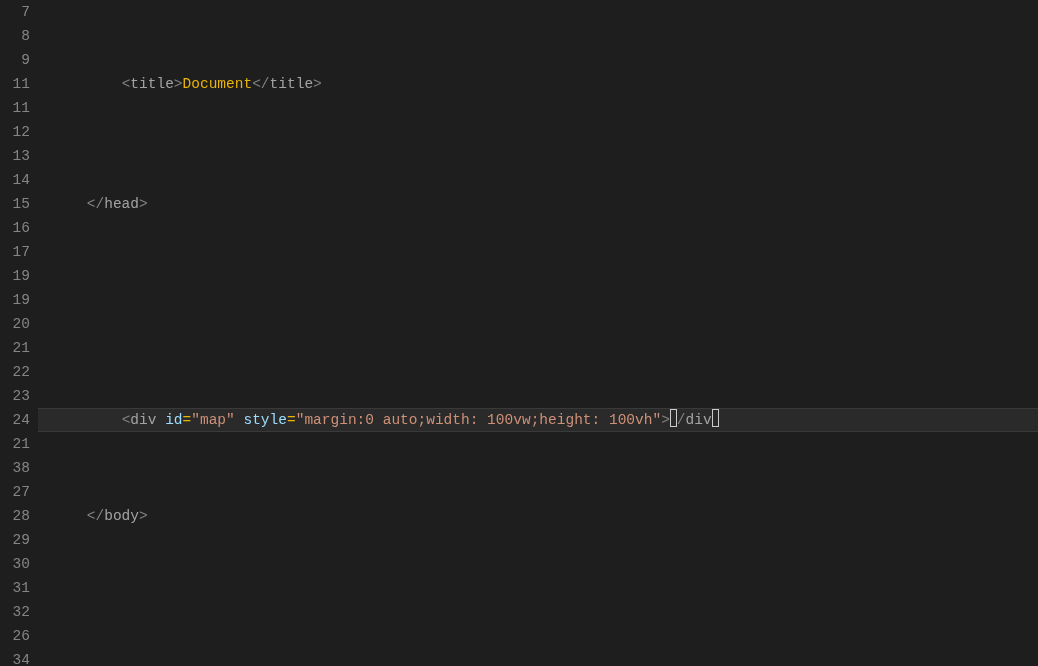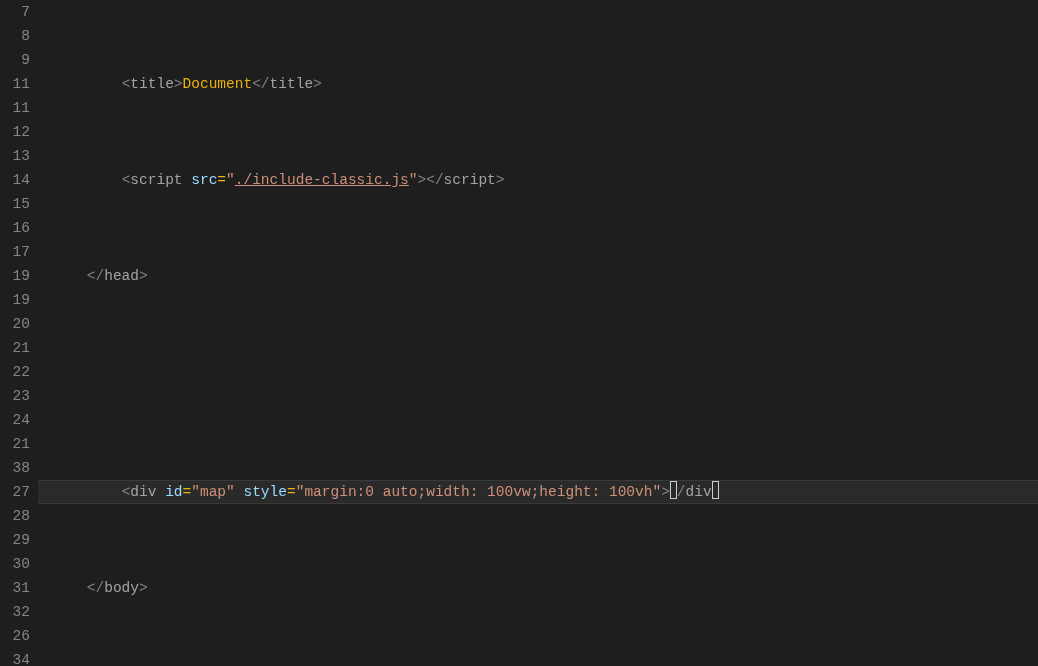--- a/index.html
+++ b/index.html
@@ -96,21 +96,20 @@
       <div class="ln">30</div>
       <div class="ln">31</div>
       <div class="ln">32</div>
       <div class="ln">26</div>
       <div class="ln">34</div>
     </div>
   <div class="code">
 
     <div class="row">        <span class="pun">&lt;</span><span class="tag">title</span><span class="pun">&gt;</span><span class="txt">Document</span><span class="pun">&lt;/</span><span class="tag">title</span><span class="pun">&gt;</span></div>
 
-    <div class="row">        <span class="pun">&lt;</span><span class="tag">script</span> <span class="attr">src</span><span class="txt">=</span><span class="str">"</span><span class="link">./include-classic.js</span><span class="str">"</span><span class="pun">&gt;&lt;/</span><span class="tag">script</span><span class="pun">&gt;</span></div>
 
     <div class="row">    <span class="pun">&lt;/</span><span class="tag">head</span><span class="pun">&gt;</span></div>
 
     <div class="row"></div>
 
 
     <div class="row hl">        <span class="pun">&lt;</span><span class="tag">div</span> <span class="attr">id</span><span class="txt">=</span><span class="str">"<span>map</span>"</span> <span class="attr">style</span><span class="txt">=</span><span class="str">"<span>margin:0 auto;width: 100vw;height: 100vh</span>"</span><span class="pun">&gt;</span><span class="cursbox"></span><span class="pun">/</span><span class="tag">div</span><span class="cursbox"></span></div>
 
     <div class="row">    <span class="pun">&lt;/</span><span class="tag">body</span><span class="pun">&gt;</span></div>
 

